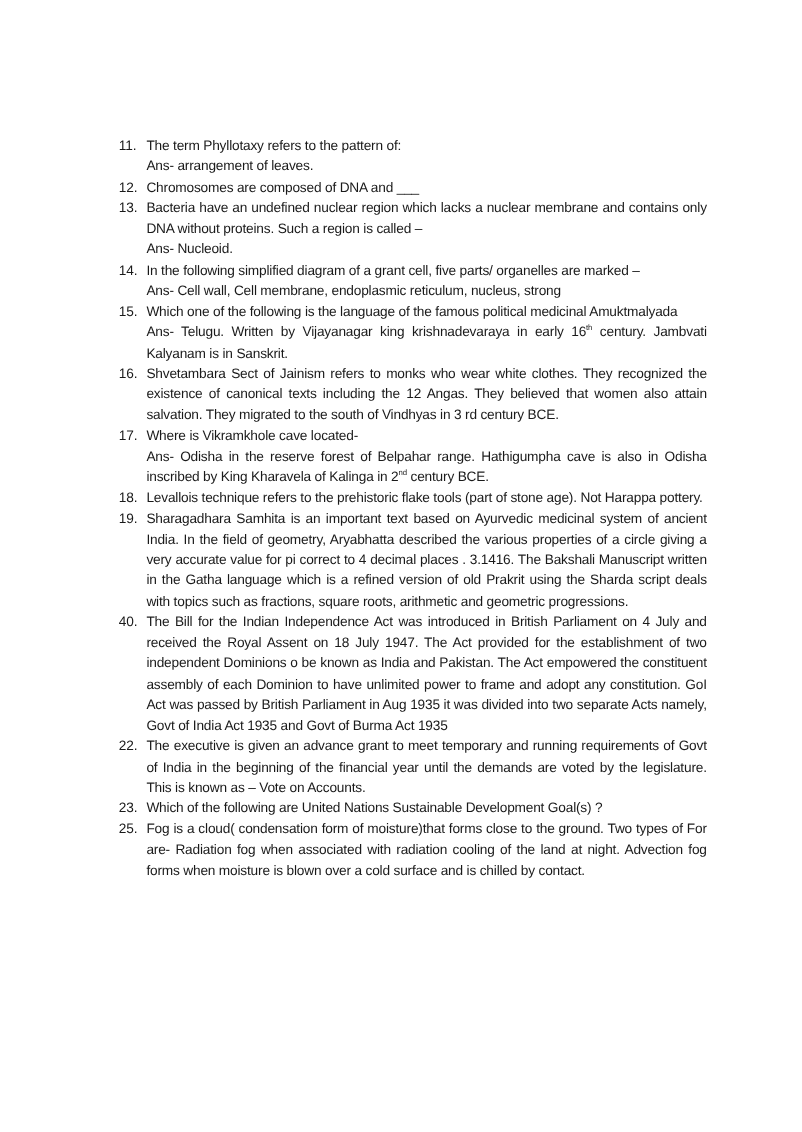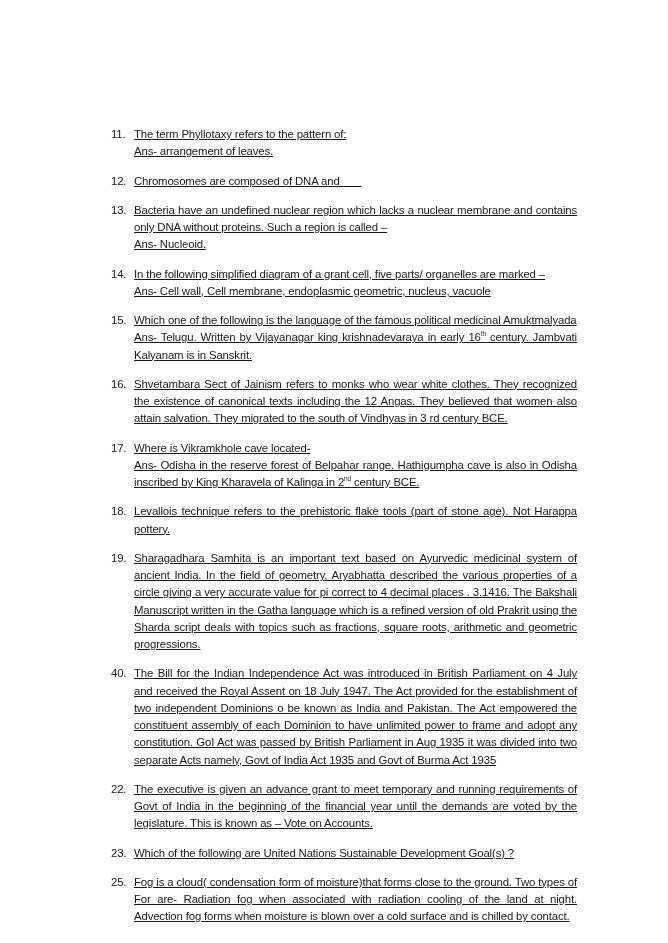--- a/index.html
+++ b/index.html
@@ -31,22 +31,21 @@
       margin: 0;
       padding: 0;
       list-style: none;
       font-size: 11.4px;
       line-height: 17.25px;
       letter-spacing: -0.15px;
     }
     .item {
       position: relative;
       padding-left: 23px;
-      margin: 12px;
-      text-decoration: underline;
+      margin: 0;
     }
     .num {
       position: absolute;
       left: 0;
       top: 0;
     }
     .para {
       display: block;
       text-align: justify;
       margin: 0;
@@ -76,21 +75,21 @@
 
     <li class="item">
       <span class="num">13.</span>
       <span class="para">Bacteria have an undefined nuclear region which lacks a nuclear membrane and contains only DNA without proteins. Such a region is called –</span>
       <span class="para">Ans- Nucleoid.</span>
     </li>
 
     <li class="item">
       <span class="num">14.</span>
       <span class="para">In the following simplified diagram of a grant cell, five parts/ organelles are marked –</span>
-      <span class="para">Ans- Cell wall, Cell membrane, endoplasmic geometric, nucleus, vacuole</span>
+      <span class="para">Ans- Cell wall, Cell membrane, endoplasmic reticulum, nucleus, strong</span>
     </li>
 
     <li class="item">
       <span class="num">15.</span>
       <span class="para">Which one of the following is the language of the famous political medicinal Amuktmalyada</span>
       <span class="para"><span>Ans- Telugu.  Written by Vijayanagar king krishnadevaraya in early 16</span><sup>th</sup><span> century. Jambvati Kalyanam is in Sanskrit.</span></span>
     </li>
 
     <li class="item">
       <span class="num">16.</span>

